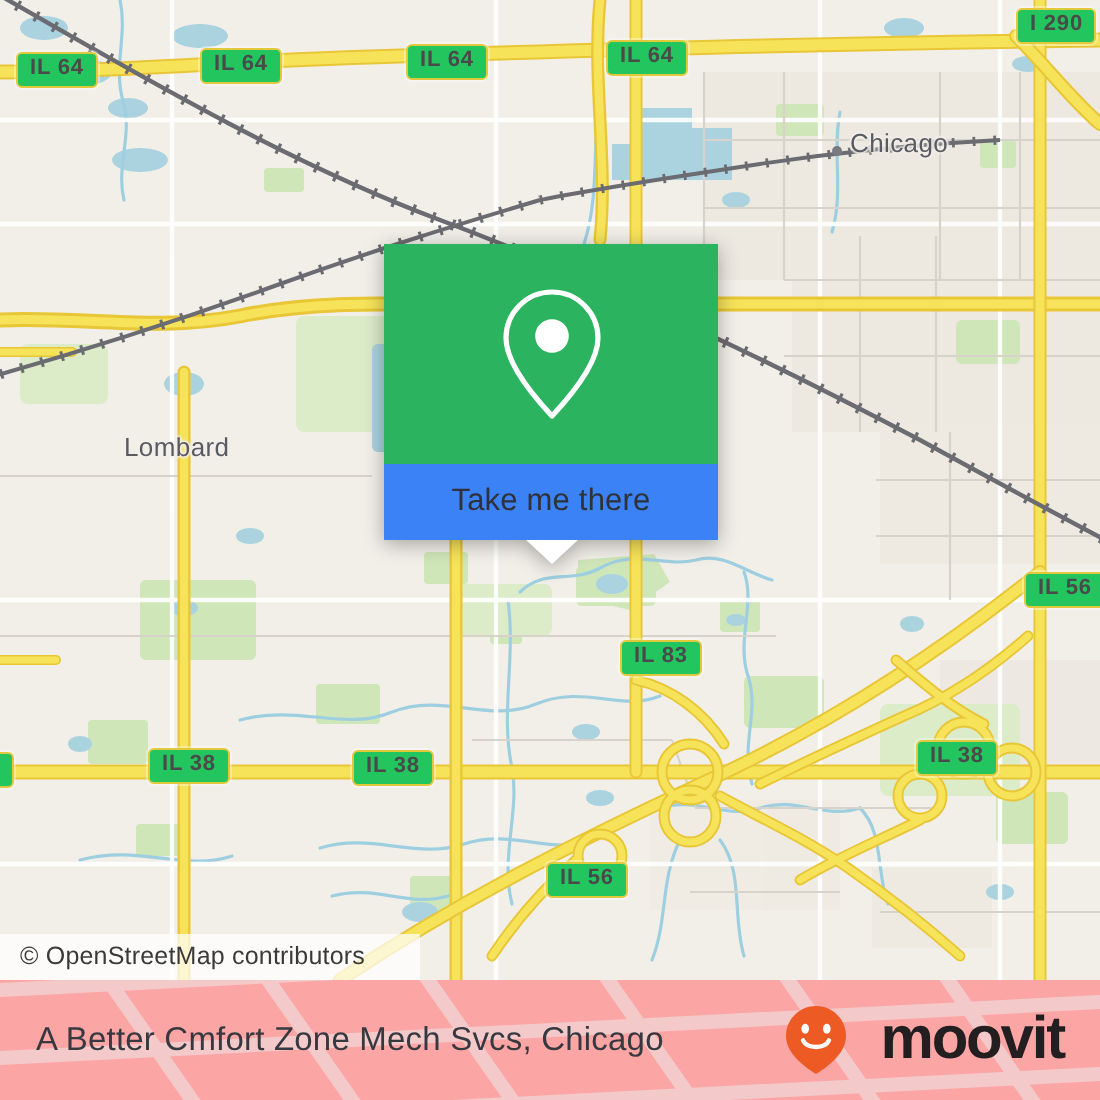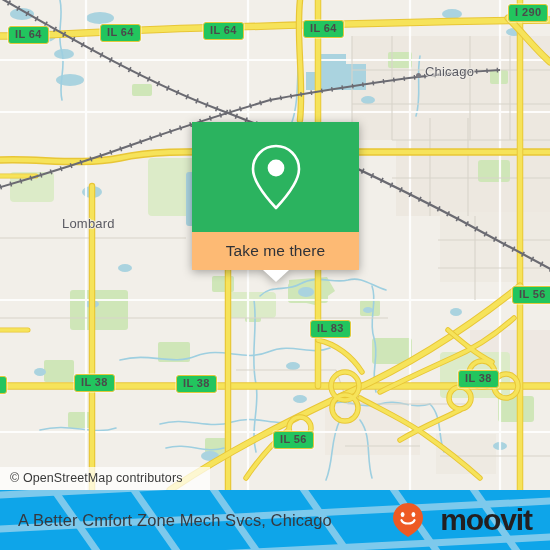--- a/index.html
+++ b/index.html
@@ -73,21 +73,21 @@
   #popup-head {
     width: 100%; height: 110px;
     background: #2bb35f;
     display: flex;
     align-items: center;
     justify-content: center;
   }
   #popup-foot {
     position: relative;
     width: 100%; height: 38px;
-    background: #fdba74;
+    background: #3b82f6;
     display: flex;
     align-items: center;
     justify-content: center;
   }
   #popup-foot-label {
     font-family: "Liberation Sans", sans-serif;
     font-size: 15.5px;
     color: #2f3238;
     letter-spacing: .1px;
   }
@@ -112,21 +112,21 @@
     color: #3a3a3a;
     letter-spacing: .1px;
     white-space: nowrap;
   }
 
   
   #footer {
     position: absolute;
     left: 0; top: 490px;
     width: 550px; height: 60px;
-    background: #0ea5e9;
+    background: #fca5a5;
     display: flex;
     align-items: center;
     overflow: hidden;
   }
   #footer-watermark {
     position: absolute;
     left: 0; top: 0;
     width: 550px; height: 60px;
     opacity: .5;
     pointer-events: none;

